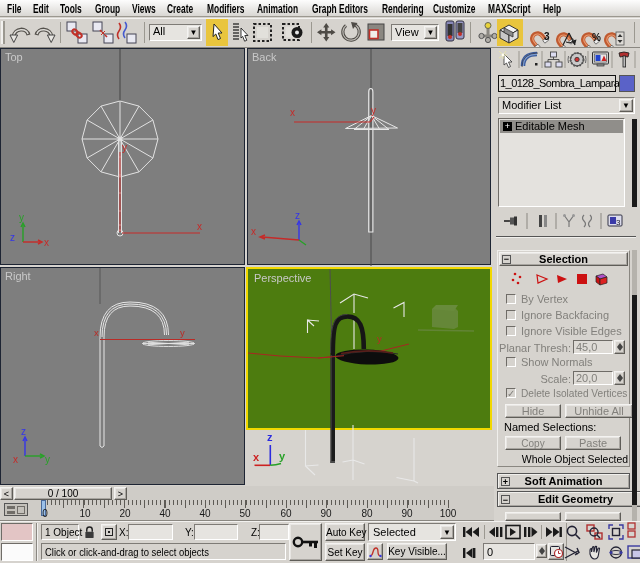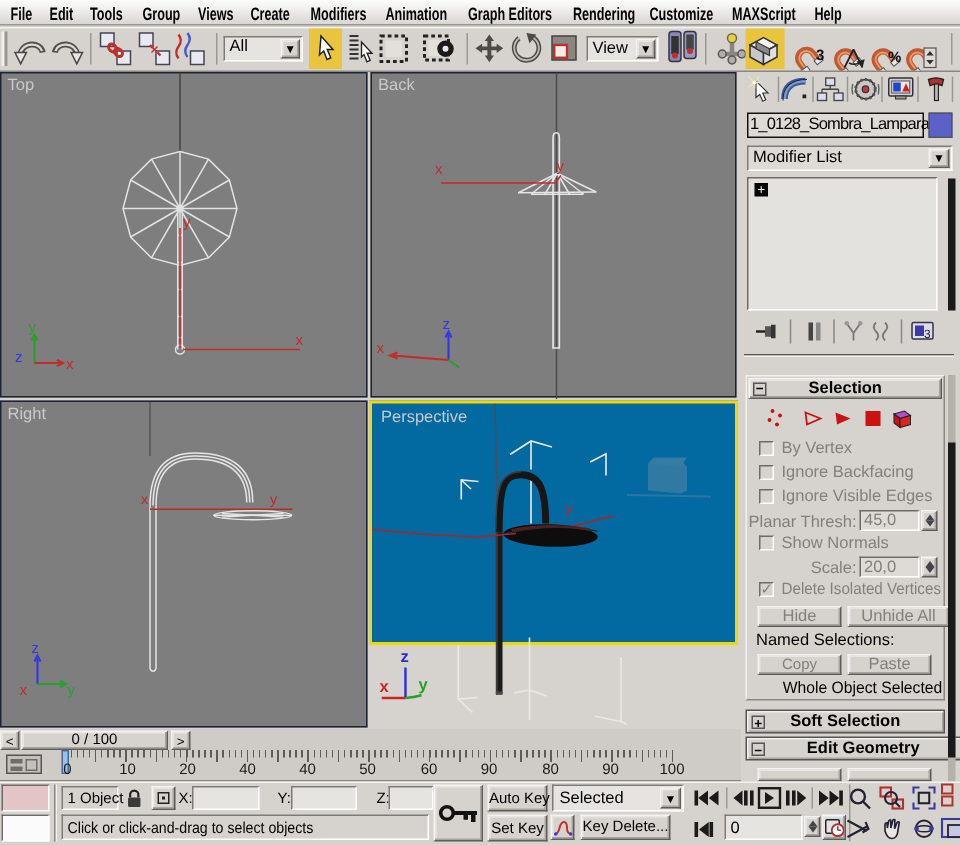--- a/index.html
+++ b/index.html
@@ -323,21 +323,21 @@
     <path d="M22 171 L24 167 L26 171" stroke="#3535e8"></path>
     <line x1="24" y1="186" x2="41" y2="186" stroke="#27a127"></line>
     <path d="M39 184 L43 186 L39 188" stroke="#27a127"></path>
   </g>
   <text x="20" y="165" fill="#3535e8" font-size="10">z</text>
   <text x="12" y="193" fill="#c62a28" font-size="10">x</text>
   <text x="44" y="193" fill="#27a127" font-size="10">y</text>
 </g>
     </svg>
 </div>
-<div class="abs" id="vp-persp" style="left:246px;top:267px;width:246px;height:163px;background:#0369a1;border:2px solid #f2d800">
+<div class="abs" id="vp-persp" style="left:246px;top:267px;width:246px;height:163px;background:#4d7c0f;border:2px solid #f2d800">
     <span class="vplabel" style="left:6px;top:3px">Perspective</span>
 <svg width="244" height="216" viewBox="0 0 244 216">
   <line x1="82" y1="0" x2="84" y2="86" stroke="#4e4e4e" stroke-width="1"></line>
 
   <g opacity="0.27">
     <polygon points="184,40 206,38 210,42 210,58 206,60 184,58" fill="#a6a6a6"></polygon>
     <polygon points="184,40 188,36 210,36 206,42" fill="#b3b3b3"></polygon>
     <line x1="170" y1="61" x2="226" y2="62" stroke="#9a9a9a" stroke-width="1.5"></line>
   </g>
 
@@ -469,20 +469,21 @@
 </div>
 
 <div class="abs" style="left:498px;top:75px;width:118px;height:17px;background:#dedbd6;border:1px solid #111;font-size:11px;letter-spacing:-0.55px;padding:1px 0 0 1px;white-space:nowrap">1_0128_Sombra_Lampara</div>
 <div class="abs" style="left:619px;top:75px;width:16px;height:17px;background:#5a62c8;border:1px solid #555"></div>
 
 <div class="abs sunk" style="left:498px;top:97px;width:137px;height:17px;background:#dedbd6;font-size:11px;padding:1px 0 0 3px">Modifier List
   <div class="abs btn" style="right:1px;top:1px;width:14px;height:13px;font-size:8px;line-height:12px">▼</div>
 </div>
 
 <div class="abs" style="left:498px;top:118px;width:127px;height:89px;background:#e4e2de;border:1px solid;border-color:#6f6c67 #fff #fff #6f6c67">
+  <div class="abs" style="left:1px;top:1px;right:1px;height:13px;background:#908e8a;color:#000;font-size:11px;padding-left:15px">Editable Mesh</div>
   <div class="abs" style="left:4px;top:3px;width:9px;height:9px;background:#000;color:#fff;font-size:9px;line-height:8px;text-align:center">+</div>
 </div>
 
 <div class="abs" id="stacktools" style="left:497px;top:211px;width:135px;height:20px">
 <svg width="135" height="20" viewBox="0 0 135 20">
   <g stroke="#8a8781" stroke-width="1">
         <line x1="30" y1="2" x2="30" y2="18"></line>
         <line x1="59" y1="2" x2="59" y2="18"></line>
         <line x1="104" y1="2" x2="104" y2="18"></line>
       </g>
@@ -566,21 +567,21 @@
 <div class="abs btn dbtn" style="left:505px;top:404px;width:56px;height:14px;font-size:11px;line-height:13px">Hide</div>
 <div class="abs btn dbtn" style="left:565px;top:404px;width:68px;height:14px;font-size:11px;line-height:13px">Unhide All</div>
 
 <div class="abs" style="left:504px;top:421px;font-size:11px">Named Selections:</div>
 
 <div class="abs btn dbtn" style="left:505px;top:436px;width:56px;height:14px;font-size:10px;line-height:13px">Copy</div>
 <div class="abs btn dbtn" style="left:565px;top:436px;width:56px;height:14px;font-size:11px;line-height:13px">Paste</div>
 
 <div class="abs" style="left:518px;top:453px;width:120px;font-size:11px;text-align:center;transform:scaleX(0.95);transform-origin:0 50%">Whole Object Selected</div>
 
-<div class="abs btn" style="left:497px;top:473px;width:133px;height:16px;font-size:11px;font-weight:bold;line-height:14px;border-color:#555;box-shadow:inset 1px 1px 0 #f0efec,inset -1px -1px 0 #a8a5a0">Soft Selection</div>
+<div class="abs btn" style="left:497px;top:473px;width:133px;height:16px;font-size:11px;font-weight:bold;line-height:14px;border-color:#555;box-shadow:inset 1px 1px 0 #f0efec,inset -1px -1px 0 #a8a5a0">Soft Animation</div>
 <div class="abs" style="left:501px;top:477px;width:9px;height:9px;border:1px solid #555;background:#d6d3ce;font-size:9px;line-height:8px;text-align:center;font-weight:bold">+</div>
 
 <div class="abs btn" style="left:497px;top:491px;width:157px;height:16px;font-size:11px;font-weight:bold;line-height:14px;border-color:#555;box-shadow:inset 1px 1px 0 #f0efec,inset -1px -1px 0 #a8a5a0">Edit Geometry</div>
 <div class="abs" style="left:501px;top:495px;width:9px;height:9px;border:1px solid #555;background:#d6d3ce;font-size:9px;line-height:8px;text-align:center;font-weight:bold">−</div>
 
 <div class="abs btn dbtn" style="left:505px;top:512px;width:56px;height:9px"></div>
 <div class="abs btn dbtn" style="left:565px;top:512px;width:56px;height:9px"></div>
 
 <div class="abs" style="left:632px;top:119px;width:5px;height:88px;background:#1a1a1a"></div>
 <div class="abs" style="left:632px;top:250px;width:5px;height:271px;background:#b5b2ac"></div>
@@ -620,21 +621,21 @@
 <div class="abs btn" style="left:325px;top:543px;width:40px;height:18px;font-size:10px;line-height:17px">Set Key</div>
 <div class="abs sunk" style="left:368px;top:523px;width:88px;height:18px;background:#e6e4e0;font-size:11px;padding:2px 0 4px 4px">Selected
   <div class="abs btn" style="right:1px;top:1px;width:14px;height:14px;font-size:8px;line-height:13px">▼</div>
 </div>
 <div class="abs btn" style="left:367px;top:543px;width:16px;height:17px"></div>
 <svg class="abs" style="left:369px;top:546px" width="13" height="12" viewBox="0 0 13 12">
   <path d="M1 10 Q3 10 4 6 Q5 2 7 2 Q9 2 9 6 Q9 10 12 10" fill="none" stroke="#c03028" stroke-width="1.3"></path>
   <circle cx="1.5" cy="10" r="1.2" fill="#3a3ae0"></circle>
     <circle cx="11.5" cy="10" r="1.2" fill="#3a3ae0"></circle>
 </svg>
-<div class="abs btn" style="left:387px;top:543px;width:60px;height:17px;font-size:10px;line-height:16px">Key Delete...</div>
+<div class="abs btn" style="left:387px;top:543px;width:60px;height:17px;font-size:10px;line-height:16px">Key Visible...</div>
 
 <div class="abs sunk" style="left:41px;top:543px;width:245px;height:17px;background:#d6d3ce;font-size:10.5px;padding:2px 0 0 3px"><span style="display:inline-block;transform:scaleX(0.9);transform-origin:0 50%">Click or click-and-drag to select objects</span></div>
 
 <svg class="abs" style="left:456px;top:521px" width="184" height="42" viewBox="0 0 184 42">
 
   <g fill="#1a1a1a">
     <rect x="7" y="6" width="2.4" height="10"></rect>
     <path d="M16 6 L16 16 L9.5 11 Z"></path>
       <path d="M23 6 L23 16 L16.5 11 Z"></path>
   </g>

